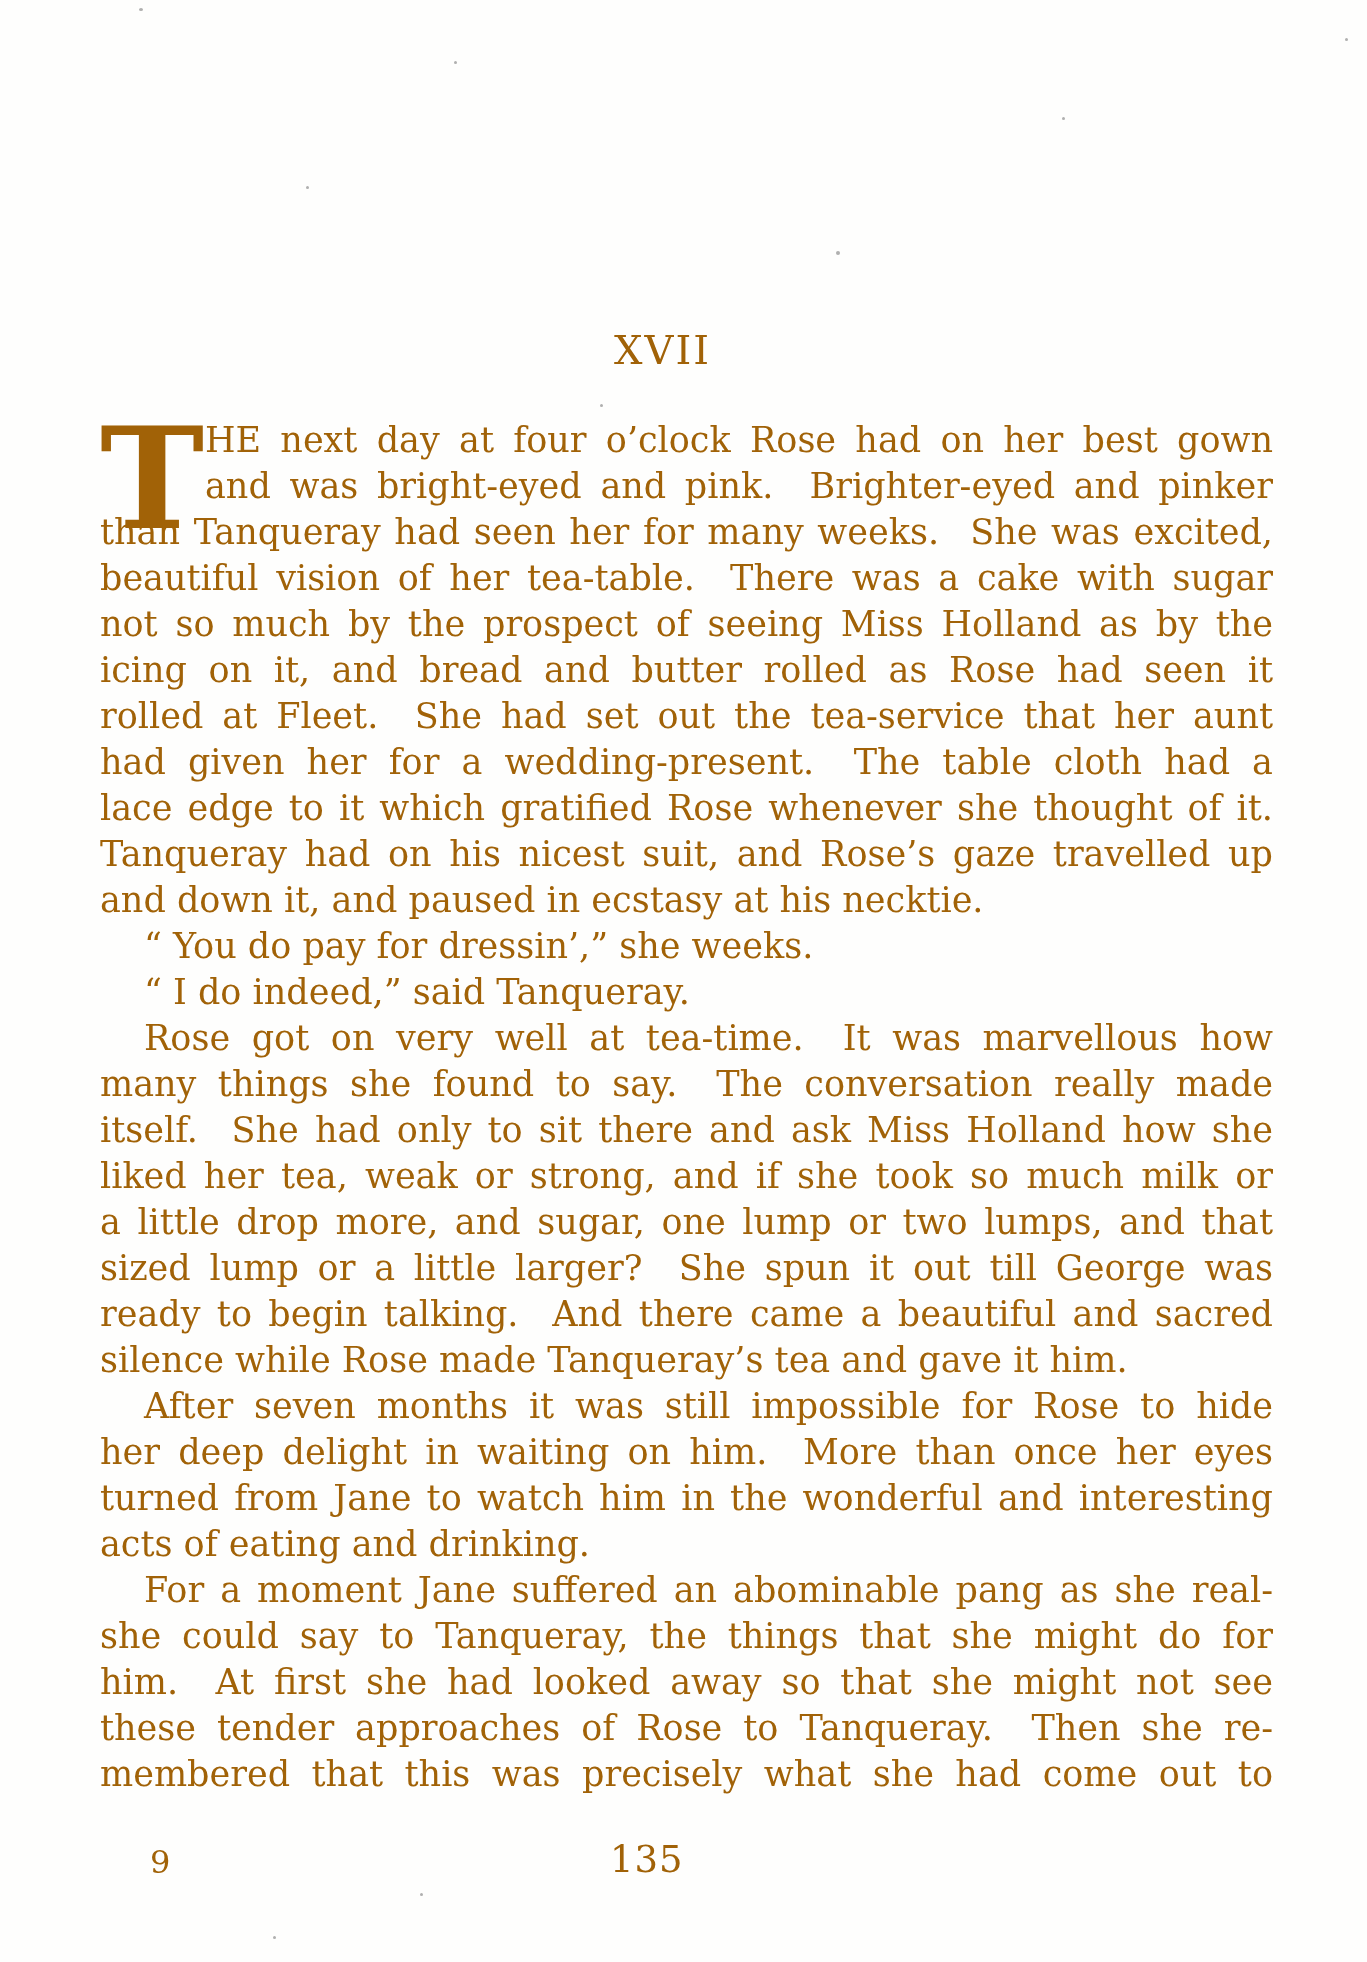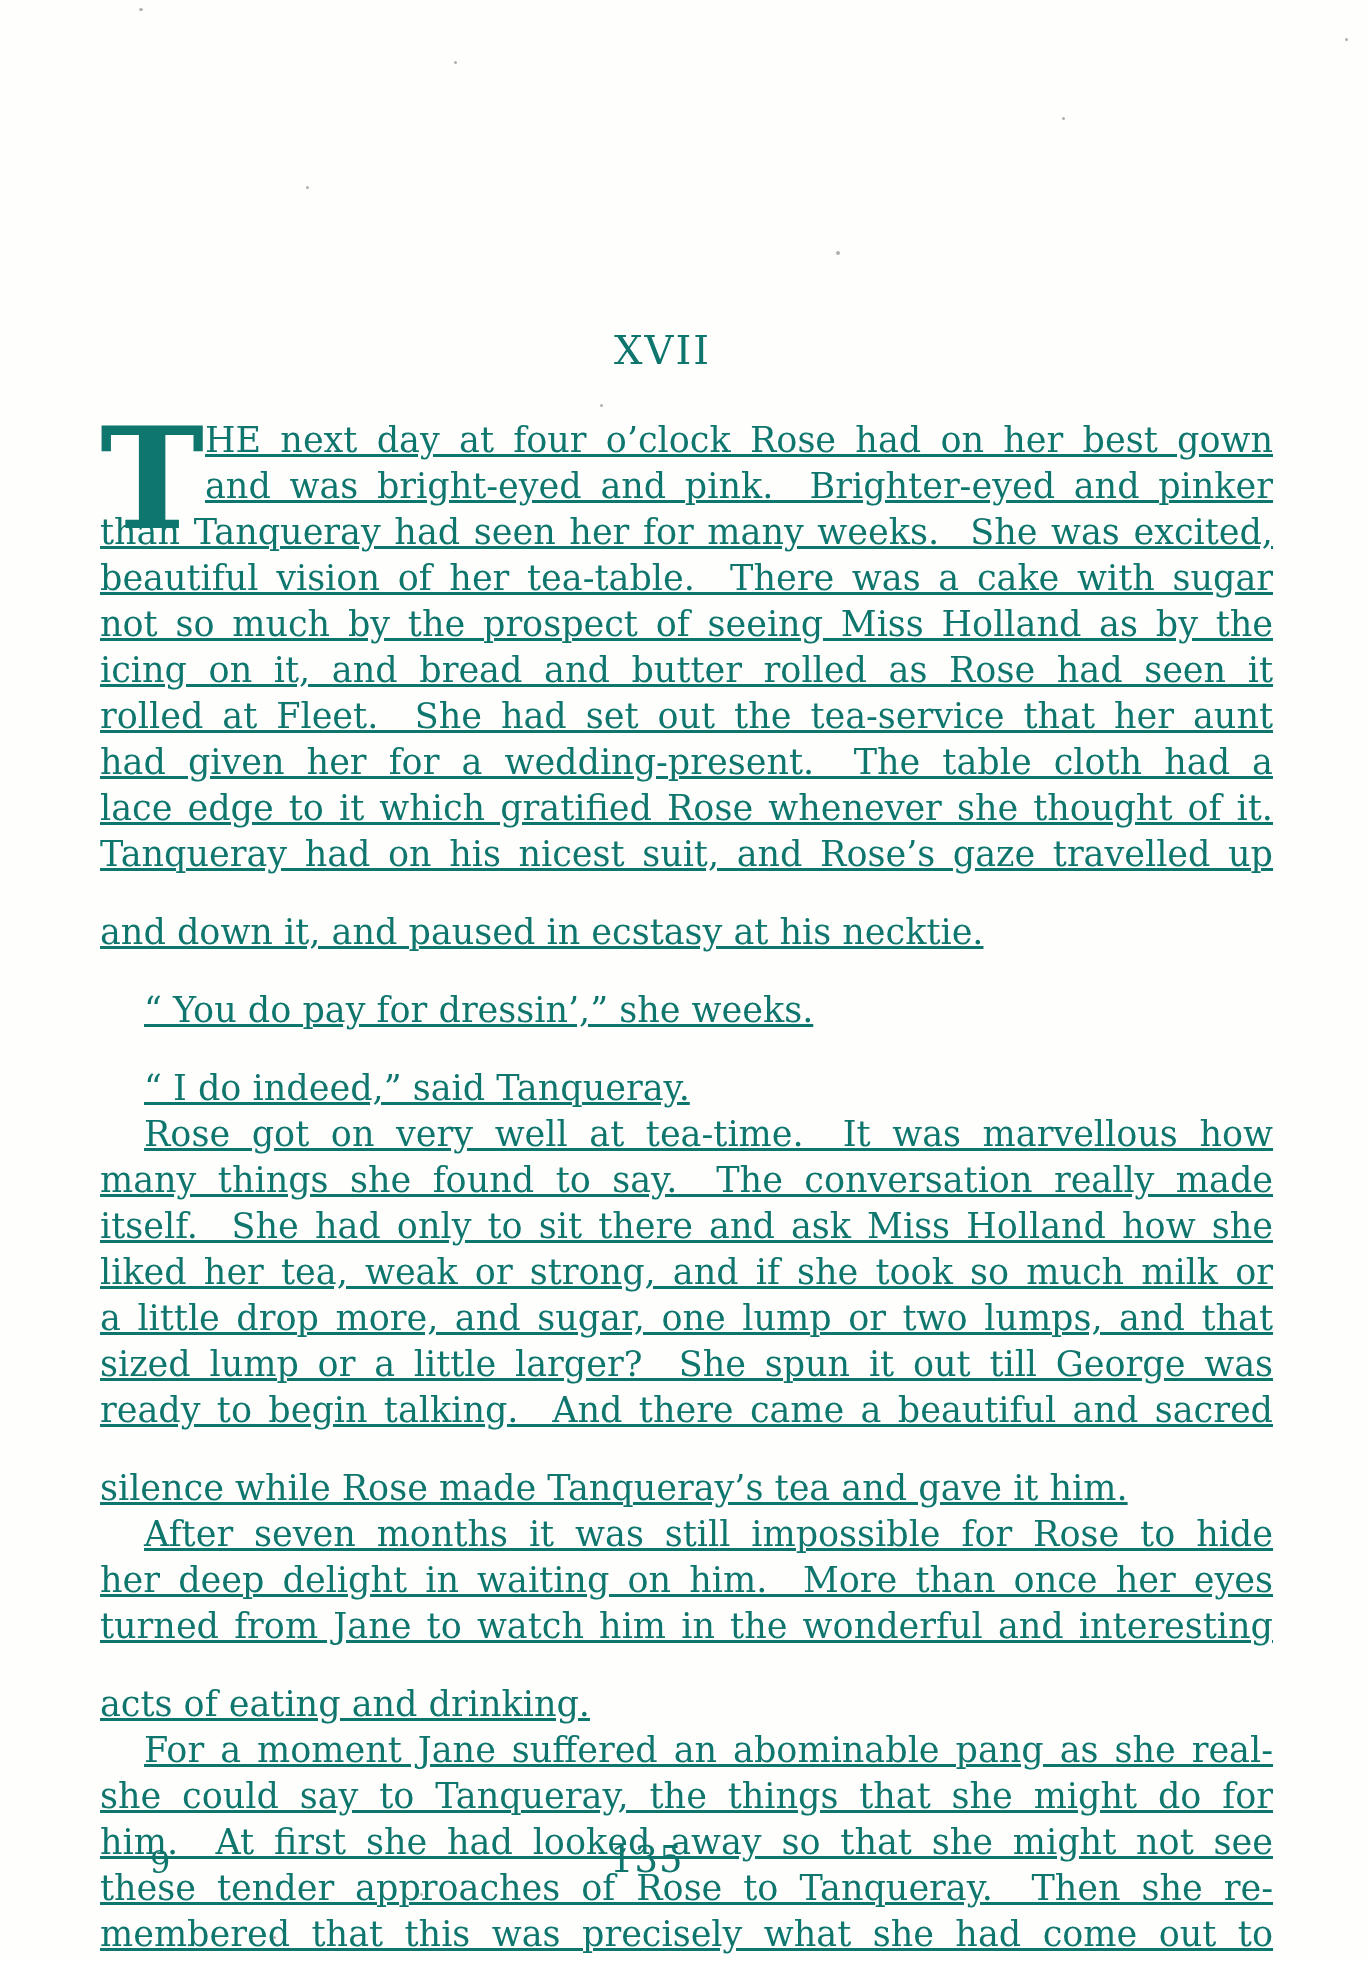--- a/index.html
+++ b/index.html
@@ -3,21 +3,21 @@
 <meta charset="utf-8">
 <style>
   html,body{margin:0;padding:0;background:#e8e8e4;}
   .page{
     position:relative;
     width:1367px;height:1962px;
     background:#fefefdff;
     background:#fefefd;
     overflow:hidden;
     font-family:"DejaVu Serif","Liberation Serif",serif;
-    color:#0f766e;
+    color:#a16207;
   }
   .chapter-heading{
     position:absolute;
     left:100px;top:330px;
     width:1173px;height:46px;
     margin:0;
     font-size:40px;font-weight:400;
     line-height:40px;
     text-align:center;
     letter-spacing:2px;
@@ -31,23 +31,22 @@
   }
   .paragraph{position:relative;}
   .line{
     height:46px;
     line-height:46px;
     text-align:justify;
     text-align-last:justify;
     text-justify:inter-word;
     white-space:normal;
     overflow:visible;
-    text-decoration:underline;
   }
-  .line.last{text-align-last:left;margin-top:32px;}
+  .line.last{text-align-last:left;}
   .line.indent{text-indent:44px;}
   .line.dc-pad{padding-left:105px;}
   .dropcap{
     position:absolute;
     left:0;top:-8px;
     font-size:140px;
     line-height:1;
     font-weight:700;
     letter-spacing:0;
   }

